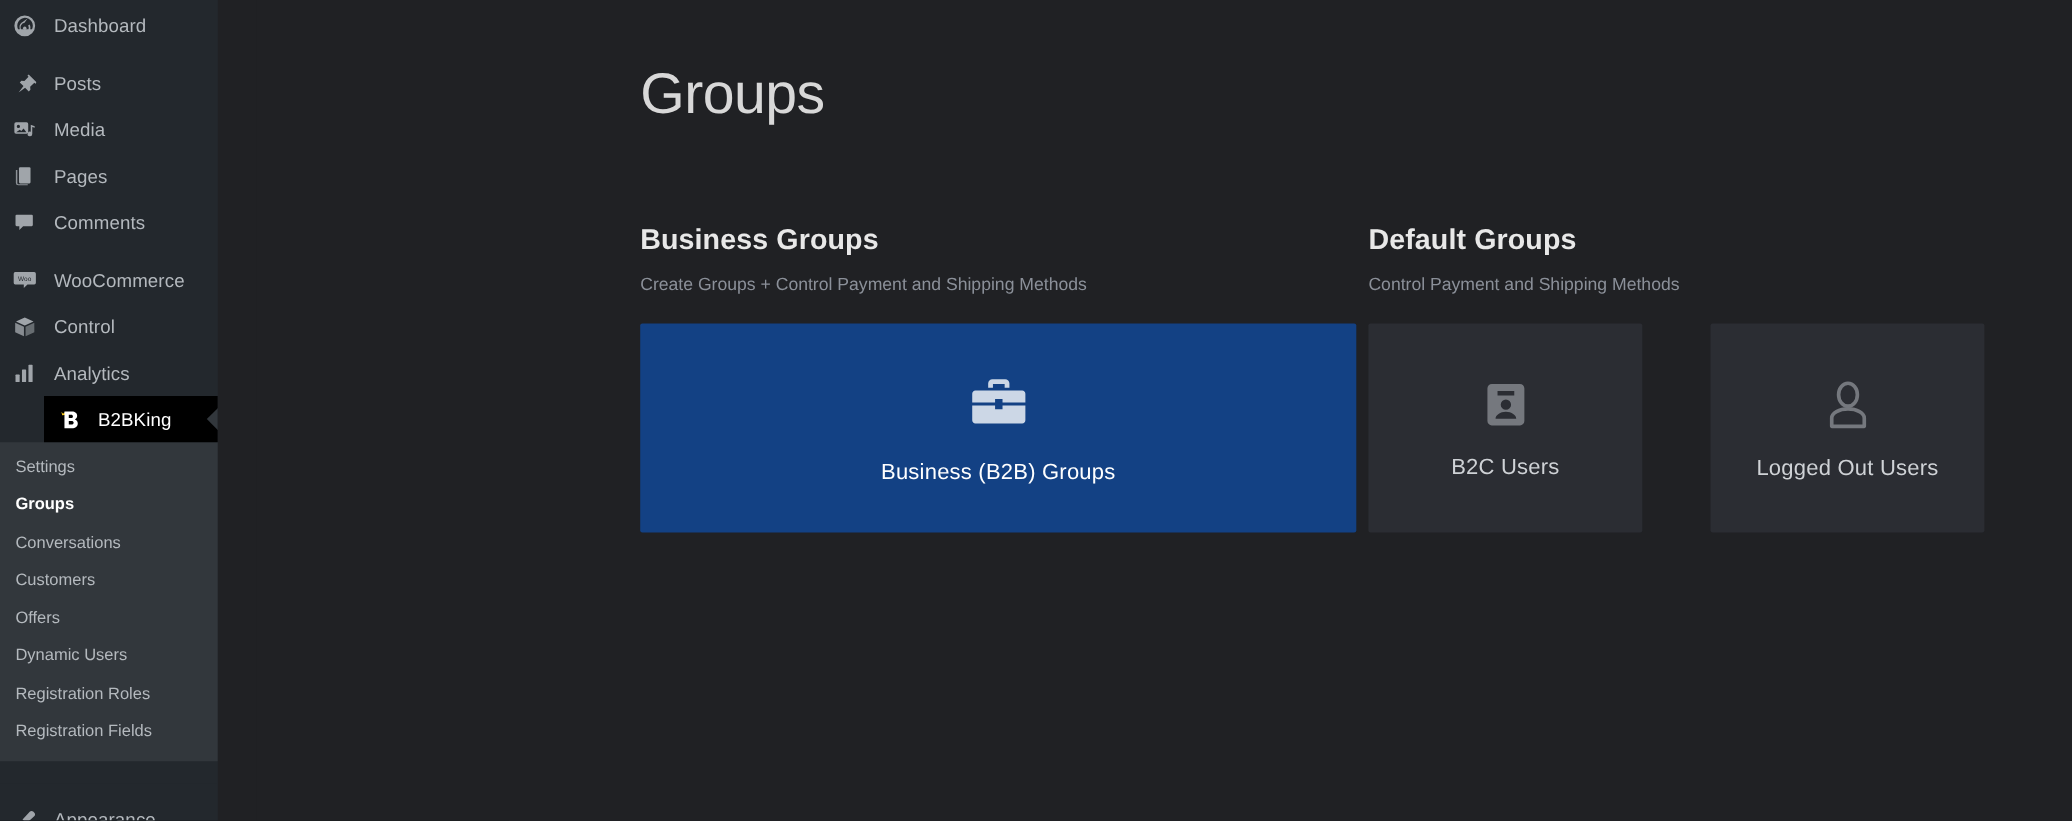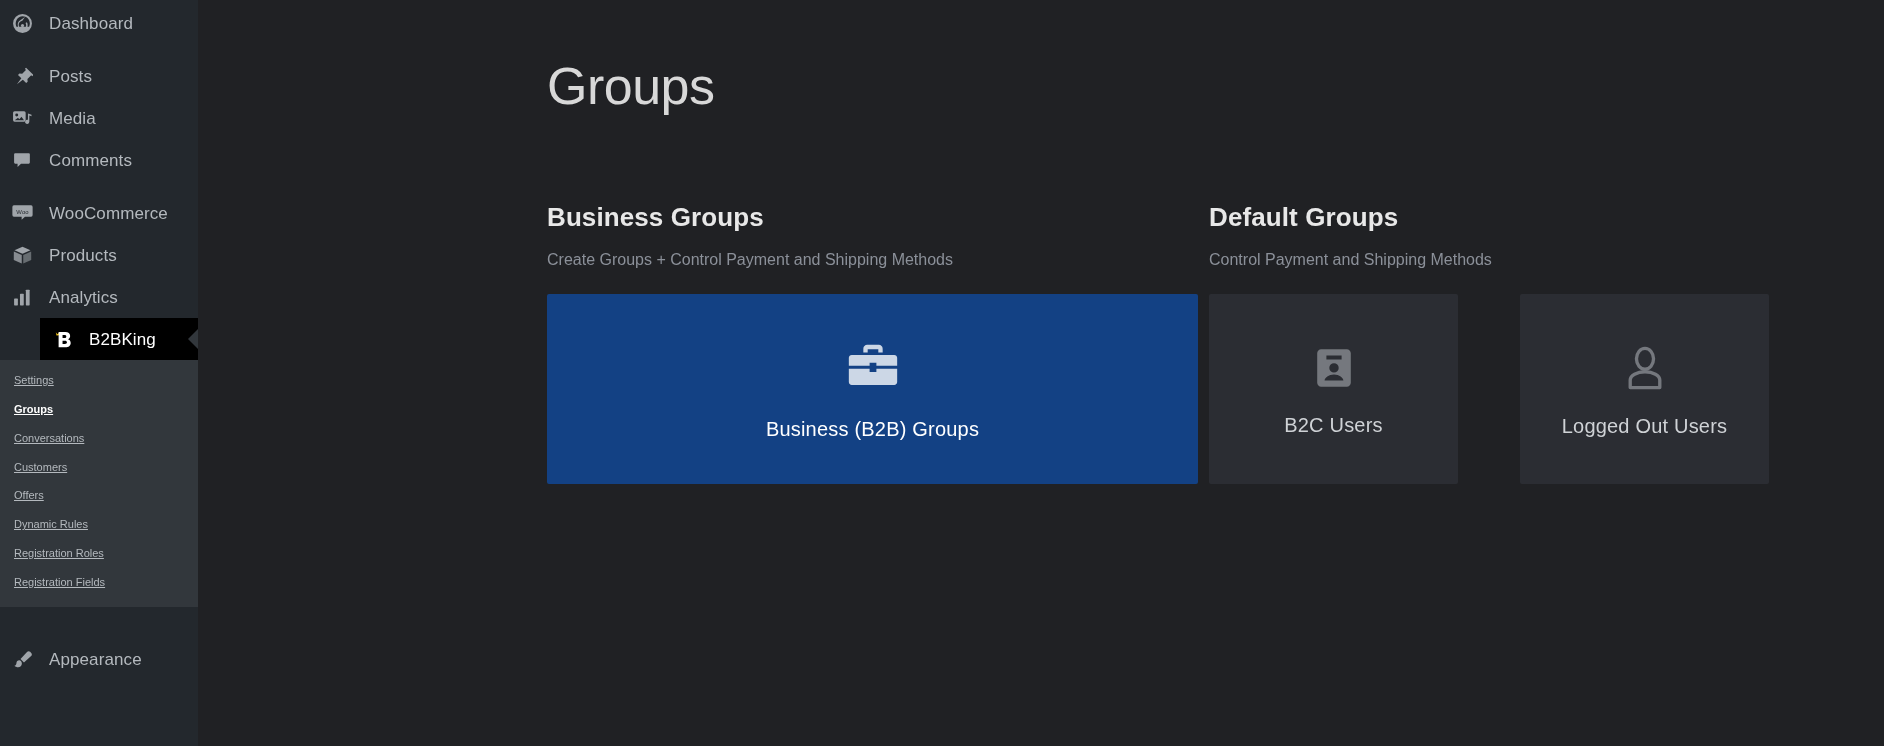--- a/index.html
+++ b/index.html
@@ -11,20 +11,21 @@
     background: #202124;
     font-family: "Liberation Sans", "DejaVu Sans", sans-serif;
     -webkit-font-smoothing: antialiased;
   }
   .app {
     position: relative;
     width: 1884px;
     height: 746px;
     display: flex;
     background: #202124;
+    gap: 35px;
   }
 
   
   .sidebar {
     width: 198px;
     min-width: 198px;
     height: 746px;
     background: #23282d;
     position: relative;
     overflow: hidden;
@@ -74,26 +75,25 @@
     border-right: 11px solid #32373c;
   }
 
   .submenu {
     background: #32373c;
     padding: 6px 0 10px 0;
   }
   .submenu-item {
     display: block;
     padding: 7px 0 7px 14px;
-    font-size: 11px;
+    font-size: 15px;
     color: #b4b9be;
     line-height: 1.35;
     cursor: pointer;
     white-space: nowrap;
-    text-decoration: underline;
   }
   .submenu-item.active { color: #ffffff; font-weight: bold; }
 
   .sidebar-tail { background: #23282d; padding-top: 12px; margin-top: 20px; }
 
   
   .b2b-mark {
     position: relative;
     width: 22px; height: 22px;
     display: block;
@@ -208,20 +208,29 @@
     <div class="menu-item">
       <span class="mi-icon">
         <svg width="21" height="21" viewBox="0 0 20 20" fill="currentColor">
           <path d="M2.5 3h9a1.5 1.5 0 011.5 1.5v7A1.5 1.5 0 0111.5 13h-9A1.5 1.5 0 011 11.5v-7A1.5 1.5 0 012.5 3zm2 2.2a1.4 1.4 0 100 2.8 1.4 1.4 0 000-2.8zM2.6 11.6h8.8L9 8.3l-2 2.3-1.3-1.2-3.1 2.2z"></path>
           <path d="M15.2 5.2v6.1a2 2 0 10 1.3 1.9V7.1l2.1.7V6.4l-3.4-1.2z"></path>
         </svg>
       </span>
       <span class="mi-label">Media</span>
     </div>
 
+    <div class="menu-item">
+      <span class="mi-icon">
+        <svg width="21" height="21" viewBox="0 0 20 20" fill="currentColor">
+          <path d="M6 2h8a1 1 0 011 1v12a1 1 0 01-1 1H6a1 1 0 01-1-1V3a1 1 0 011-1z"></path>
+          <path d="M3.6 4.3v11.2c0 .6.5 1.1 1.1 1.1h7.9v1H4.4A2.1 2.1 0 012.3 15.5V4.3h1.3z" opacity=".85"></path>
+        </svg>
+      </span>
+      <span class="mi-label">Pages</span>
+    </div>
 
     <div class="menu-item">
       <span class="mi-icon">
         <svg width="21" height="21" viewBox="0 0 20 20" fill="currentColor">
           <path d="M3 3h13a1 1 0 011 1v8a1 1 0 01-1 1H8.6l-3.3 3.2V13H3a1 1 0 01-1-1V4a1 1 0 011-1z"></path>
         </svg>
       </span>
       <span class="mi-label">Comments</span>
     </div>
 
@@ -238,21 +247,21 @@
     </div>
 
     <div class="menu-item">
       <span class="mi-icon">
         <svg width="21" height="21" viewBox="0 0 20 20" fill="currentColor">
           <path d="M10 1.6L17.6 5 10 8.4 2.4 5 10 1.6z"></path>
           <path d="M1.7 6.2l7.6 3.4v8.1L1.7 14.3V6.2z" opacity=".8"></path>
           <path d="M18.3 6.2l-7.6 3.4v8.1l7.6-3.4V6.2z" opacity=".55"></path>
         </svg>
       </span>
-      <span class="mi-label">Products</span>
+      <span class="mi-label">Control</span>
     </div>
 
     <div class="menu-item">
       <span class="mi-icon">
         <svg width="21" height="21" viewBox="0 0 20 20" fill="currentColor">
           <rect x="2" y="11" width="3.6" height="6.5" rx=".6"></rect>
           <rect x="7.6" y="6.5" width="3.6" height="11" rx=".6"></rect>
           <rect x="13.2" y="2.5" width="3.6" height="15" rx=".6"></rect>
         </svg>
       </span>
@@ -269,21 +278,21 @@
       <span class="mi-label">B2BKing</span>
       <span class="arrow"></span>
     </div>
 
     <div class="submenu">
       <a class="submenu-item">Settings</a>
       <a class="submenu-item active">Groups</a>
       <a class="submenu-item">Conversations</a>
       <a class="submenu-item">Customers</a>
       <a class="submenu-item">Offers</a>
-      <a class="submenu-item">Dynamic Rules</a>
+      <a class="submenu-item">Dynamic Users</a>
       <a class="submenu-item">Registration Roles</a>
       <a class="submenu-item">Registration Fields</a>
     </div>
 
     <div class="sidebar-tail">
       <div class="menu-item">
         <span class="mi-icon">
           <svg width="21" height="21" viewBox="0 0 20 20" fill="currentColor">
             <path d="M17.3 2.7c-.9-.9-2.2-.8-3 .1L8.1 9.6l3.3 3.3 6.8-6.2c.9-.8 1-2.1.1-3z"></path>
             <path d="M6.9 10.8c-1.5 0-2.7 1.2-2.7 2.7 0 1.2-.6 2-1.9 2.4 1 .9 2.2 1.4 3.5 1.4 2 0 3.6-1.6 3.6-3.6 0-1.5-1.1-2.9-2.5-2.9z"></path>

